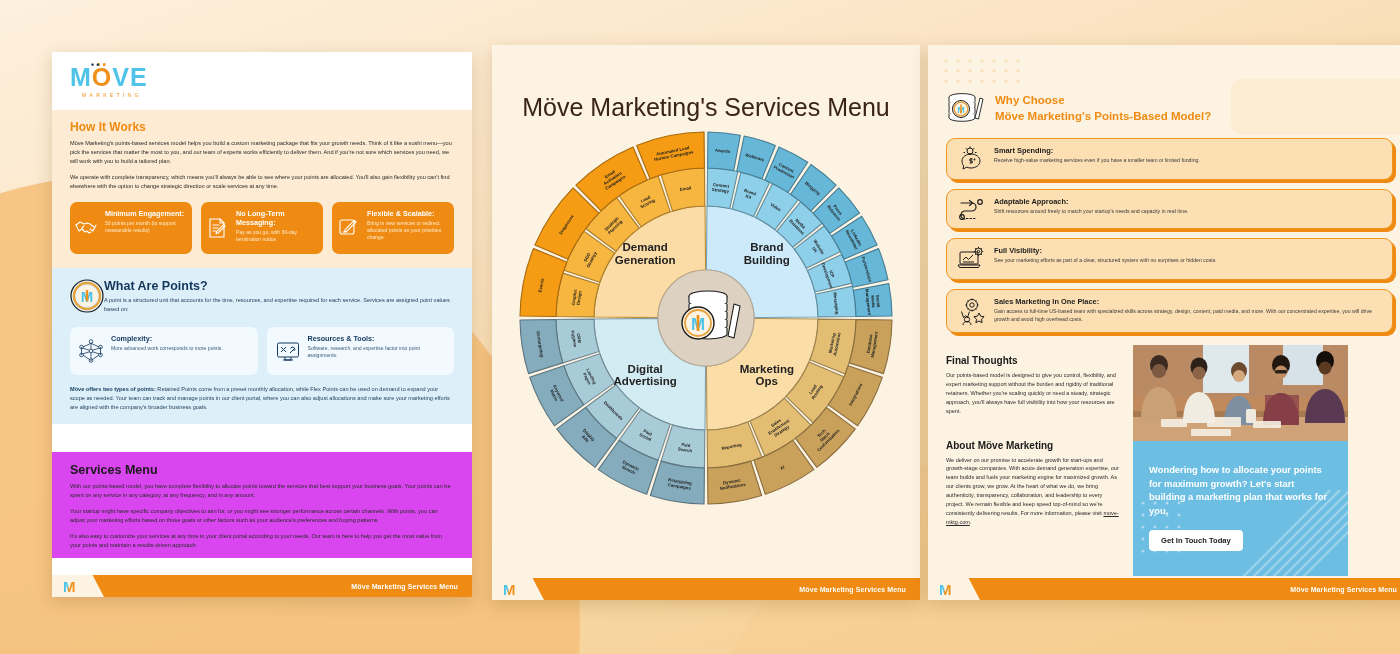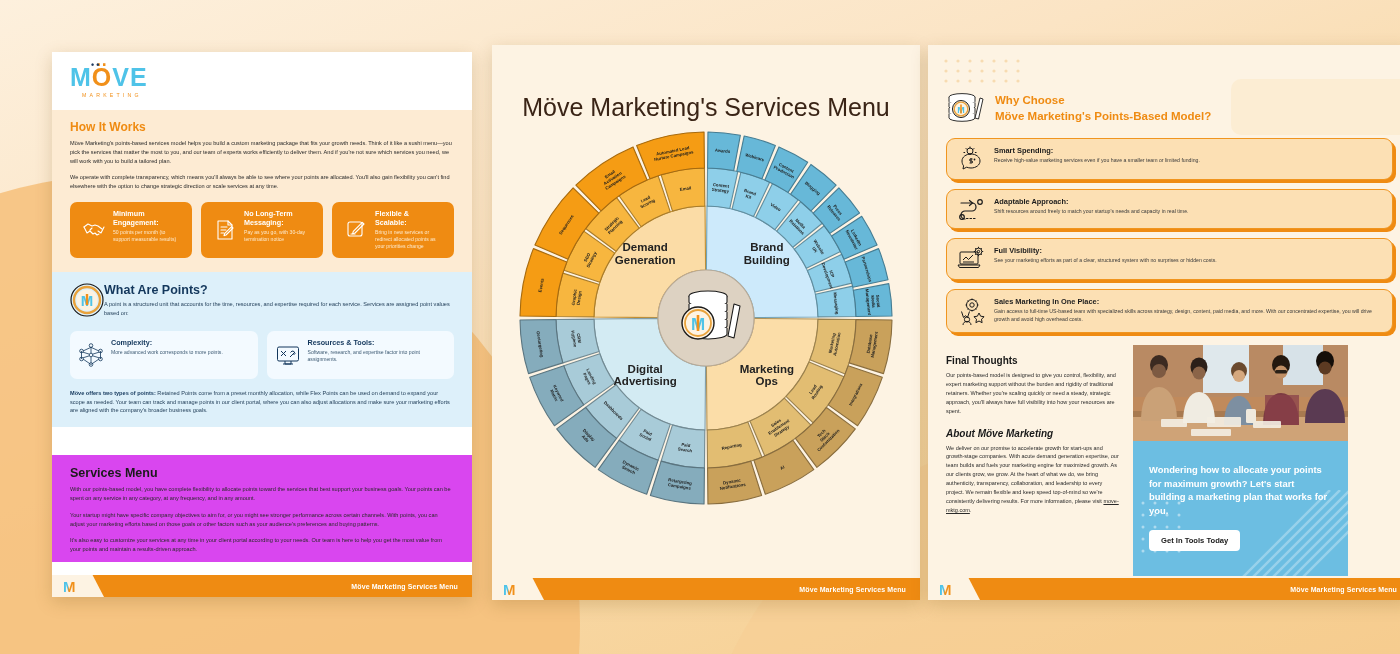--- a/index.html
+++ b/index.html
@@ -72,21 +72,21 @@
     display: flex; align-items: center; justify-content: center;
     color: #15334d; font-weight: 700; font-size: 13.5px;
   }
   .p1-cream { background: #fdebd3; padding: 10px 18px 14px; }
   .sec-title-orange { color: #ef8b12; font-size: 12px; font-weight: 700; margin-bottom: 5px; }
   .body-text { font-size: 5.6px; line-height: 1.62; color: #2a2a2a; }
   .body-text + .body-text { margin-top: 7px; }
 
   .orange-row { display: flex; gap: 9px; margin-top: 11px; }
   .orange-card {
-    flex: 1; background: #ef8b12; border-radius: 7px; padding: 7px 12px;
+    flex: 1; background: #ef8b12; border-radius: 7px; padding: 7px 4px;
     display: flex; gap: 7px; min-height: 52px;
   }
   .oc-icon { flex: 0 0 24px; display:flex; align-items:center; justify-content:center; }
   .oc-title { color: #fff; font-size: 7.2px; font-weight: 700; line-height: 1.25; }
   .oc-desc { color: #fdeacd; font-size: 5.1px; line-height: 1.4; margin-top: 2px; }
 
   .p1-blue { background: #ddf0fa; padding: 11px 18px 12px; }
   .wap-head { display: flex; gap: 0; align-items: flex-start; }
   .wap-badge { flex: 0 0 34px; }
   .sec-title-navy { color: #13375c; font-size: 12.5px; font-weight: 700; margin-bottom: 3px; }
@@ -690,21 +690,21 @@
             <div class="bn-desc">Gain access to full-time US-based team with specialized skills across strategy, design, content, paid media, and more. With our concentrated expertise, you will drive growth and avoid high overhead costs.</div>
           </div>
         </div>
       </div>
     </div>
 
     <div class="p3-lower">
       <div class="p3-text">
         <div class="p3-h">Final Thoughts</div>
         <div class="p3-p">Our points-based model is designed to give you control, flexibility, and expert marketing support without the burden and rigidity of traditional retainers. Whether you're scaling quickly or need a steady, strategic approach, you'll always have full visibility into how your resources are spent.</div>
-        <div class="p3-h" style="margin-top:12px;font-style:italic;">About Möve Marketing</div>
+        <div class="p3-h" style="margin-top:24px;">About Möve Marketing</div>
         <div class="p3-p"><span>We deliver on our promise to accelerate growth for start-ups and growth-stage companies. With acute demand generation expertise, our team builds and fuels your marketing engine for maximized growth. As our clients grow, we grow. At the heart of what we do, we bring authenticity, transparency, collaboration, and leadership to every project. We remain flexible and keep speed top-of-mind so we're consistently delivering results. For more information, please visit </span><a href="#">move-mktg.com</a><span>.</span></div>
       </div>
 
       <div class="p3-card">
         <div class="photo">
           <svg width="215" height="96" viewBox="0 0 215 96" preserveAspectRatio="xMidYMid slice">
             <rect width="215" height="96" fill="#c08a5c"></rect>
             <rect x="0" y="0" width="215" height="52" fill="#b98a63"></rect>
             <rect x="70" y="0" width="46" height="48" fill="#dfe8ec"></rect>
             <rect x="150" y="0" width="40" height="40" fill="#d7e2e8"></rect>
@@ -776,21 +776,21 @@
               <path d="M0 92 L92 0"></path>
                 <path d="M10 92 L102 0"></path>
                 <path d="M20 92 L112 0"></path>
                 <path d="M30 92 L122 0"></path>
                 <path d="M40 92 L132 0"></path>
                 <path d="M50 92 L142 0"></path>
                 <path d="M60 92 L152 0"></path>
             </g>
           </svg>
           <div class="cta-text">Wondering how to allocate your points for maximum growth? Let's start building a marketing plan that works for you.</div>
-          <button class="cta-btn">Get In Tools Today</button>
+          <button class="cta-btn">Get In Touch Today</button>
         </div>
       </div>
     </div>
 
     <div class="panel-footer">
       <div class="footer-tab">
         <span class="m-mark">M</span>
       </div>
       <span class="footer-text">Möve Marketing Services Menu</span>
     </div>

